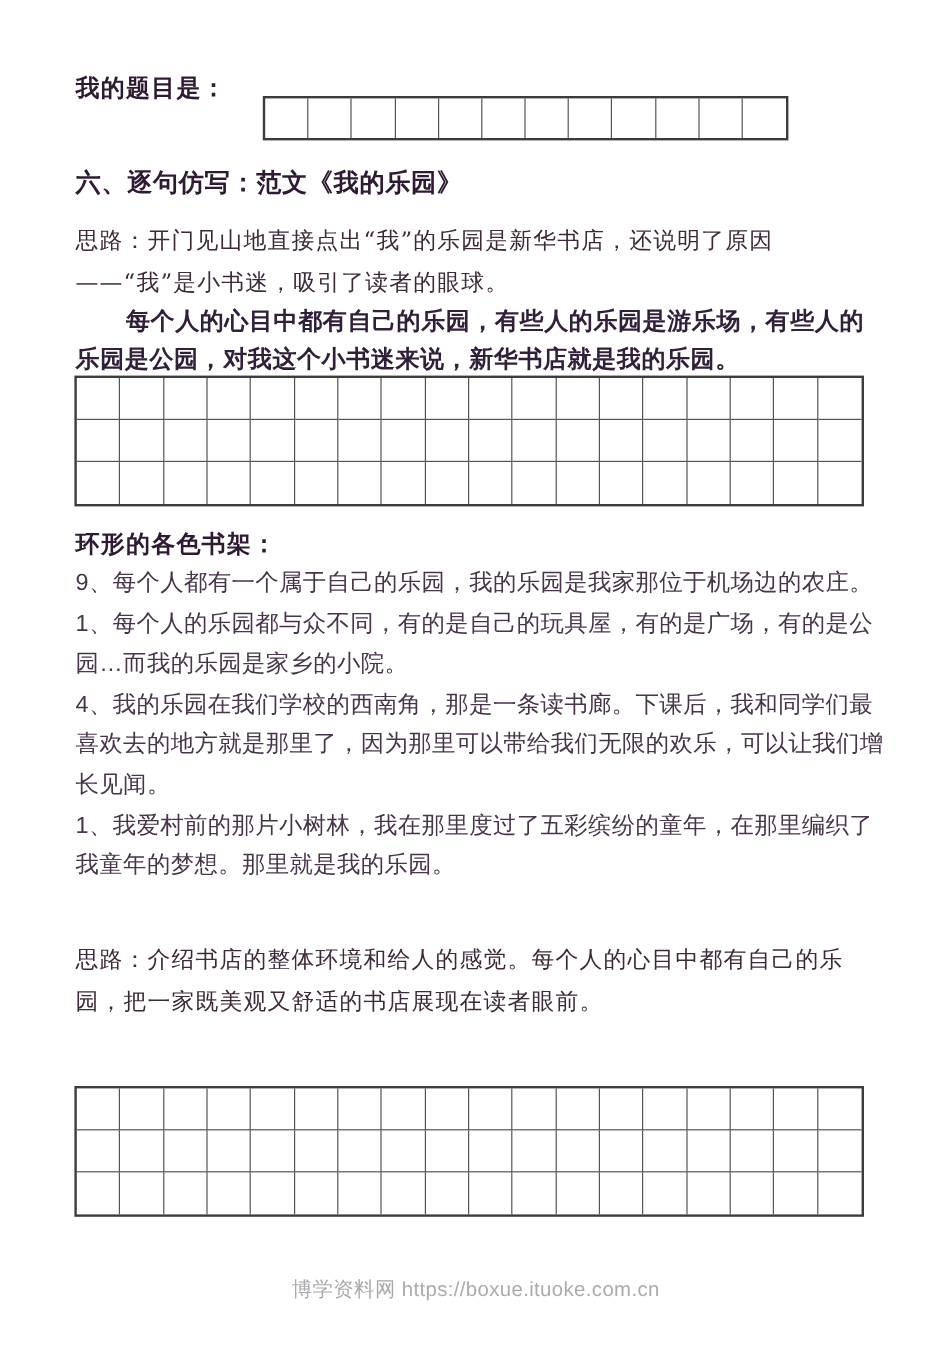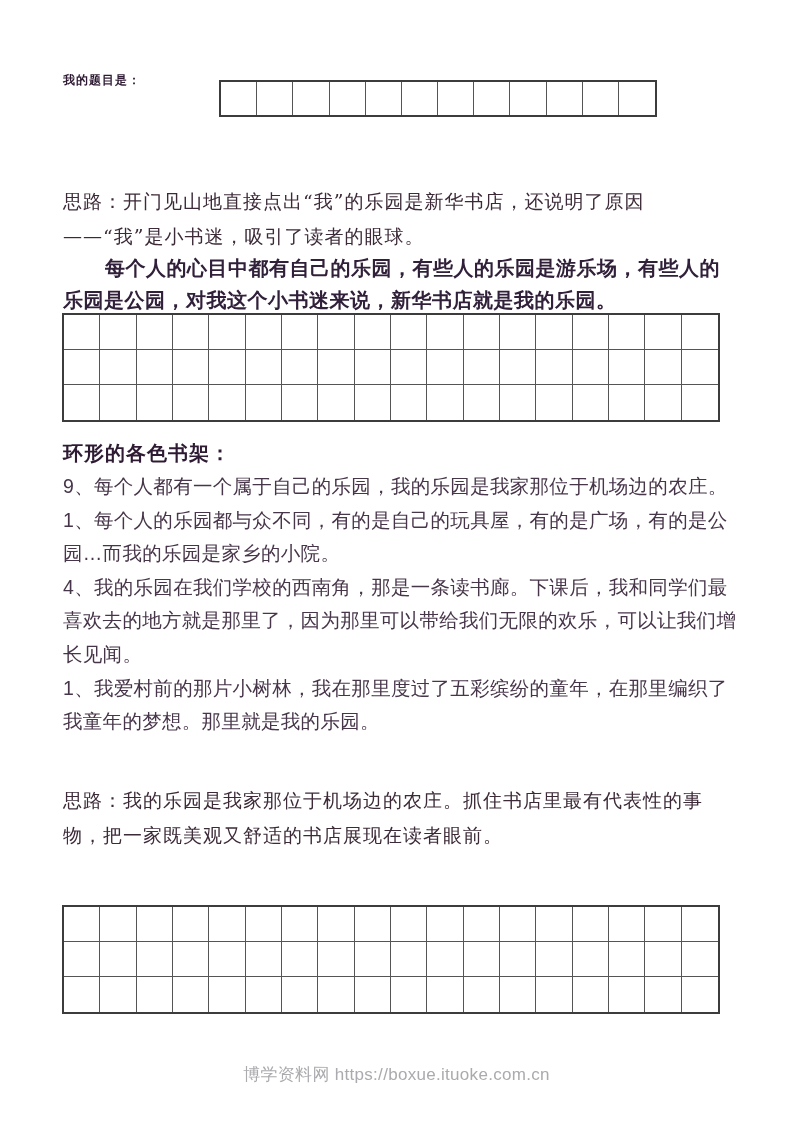--- a/index.html
+++ b/index.html
@@ -7,22 +7,22 @@
     width:793px;height:1122px;
     background:#ffffff;
     font-family:"Liberation Sans", sans-serif;
     color:#3a2740;
     overflow:hidden;
   }
   .sheet{position:relative;width:793px;height:1122px;background:#fff;}
 
   
   .title-label{
-    position:absolute;left:63px;top:72px;
-    font-size:12px;font-weight:700;color:#2e1b33;
+    position:absolute;left:63px;top:60px;
+    font-size:20px;font-weight:700;color:#2e1b33;
     letter-spacing:1px;
   }
   .title-boxes{
     position:absolute;left:219px;top:80px;width:438px;height:37px;
     border:2px solid #3c3c3c;box-sizing:border-box;
   }
 
   
   .section-heading{
     position:absolute;left:63px;top:138px;
@@ -102,20 +102,21 @@
       <div class="cell" style="height: 33px; border-bottom: none;"></div>
       <div class="cell" style="height: 33px; border-bottom: none;"></div>
       <div class="cell" style="height: 33px; border-bottom: none;"></div>
       <div class="cell" style="height: 33px; border-bottom: none;"></div>
       <div class="cell" style="height: 33px; border-bottom: none;"></div>
       <div class="cell" style="height: 33px; border-bottom: none;"></div>
       <div class="cell" style="height: 33px; border-bottom: none;"></div>
       <div class="cell" style="height: 33px; border-right: none; border-bottom: none;"></div>
     </div>
 
+  <div class="section-heading">六、逐句仿写：范文《我的乐园》</div>
 
   <p class="silu silu1">思路：开门见山地直接点出“我”的乐园是新华书店，还说明了原因——“我”是小书迷，吸引了读者的眼球。</p>
 
   <p class="model model1">每个人的心目中都有自己的乐园，有些人的乐园是游乐场，有些人的乐园是公园，对我这个小书迷来说，新华书店就是我的乐园。</p>
 
   <div class="wgrid grid1" style="display: grid; grid-template-columns: repeat(18, 1fr);">
       <div class="cell" style="height: 35px;"></div>
       <div class="cell" style="height: 35px;"></div>
       <div class="cell" style="height: 35px;"></div>
       <div class="cell" style="height: 35px;"></div>
@@ -173,21 +174,21 @@
 
   <div class="other-heading">环形的各色书架：</div>
 
   <div class="ref-list">
     <p>9、每个人都有一个属于自己的乐园，我的乐园是我家那位于机场边的农庄。</p>
     <p>1、每个人的乐园都与众不同，有的是自己的玩具屋，有的是广场，有的是公园…而我的乐园是家乡的小院。</p>
     <p>4、我的乐园在我们学校的西南角，那是一条读书廊。下课后，我和同学们最喜欢去的地方就是那里了，因为那里可以带给我们无限的欢乐，可以让我们增长见闻。</p>
     <p>1、我爱村前的那片小树林，我在那里度过了五彩缤纷的童年，在那里编织了我童年的梦想。那里就是我的乐园。</p>
   </div>
 
-  <p class="silu silu2">思路：我的乐园是我家那位于机场边的农庄。抓住书店里最有代表性的事物，把一家既美观又舒适的书店展现在读者眼前。</p>
+  <p class="silu silu2">思路：介绍书店的整体环境和给人的感觉。每个人的心目中都有自己的乐园，把一家既美观又舒适的书店展现在读者眼前。</p>
 
 
   <div class="wgrid grid2" style="display: grid; grid-template-columns: repeat(18, 1fr);">
       <div class="cell" style="height: 35px;"></div>
       <div class="cell" style="height: 35px;"></div>
       <div class="cell" style="height: 35px;"></div>
       <div class="cell" style="height: 35px;"></div>
       <div class="cell" style="height: 35px;"></div>
       <div class="cell" style="height: 35px;"></div>
       <div class="cell" style="height: 35px;"></div>

